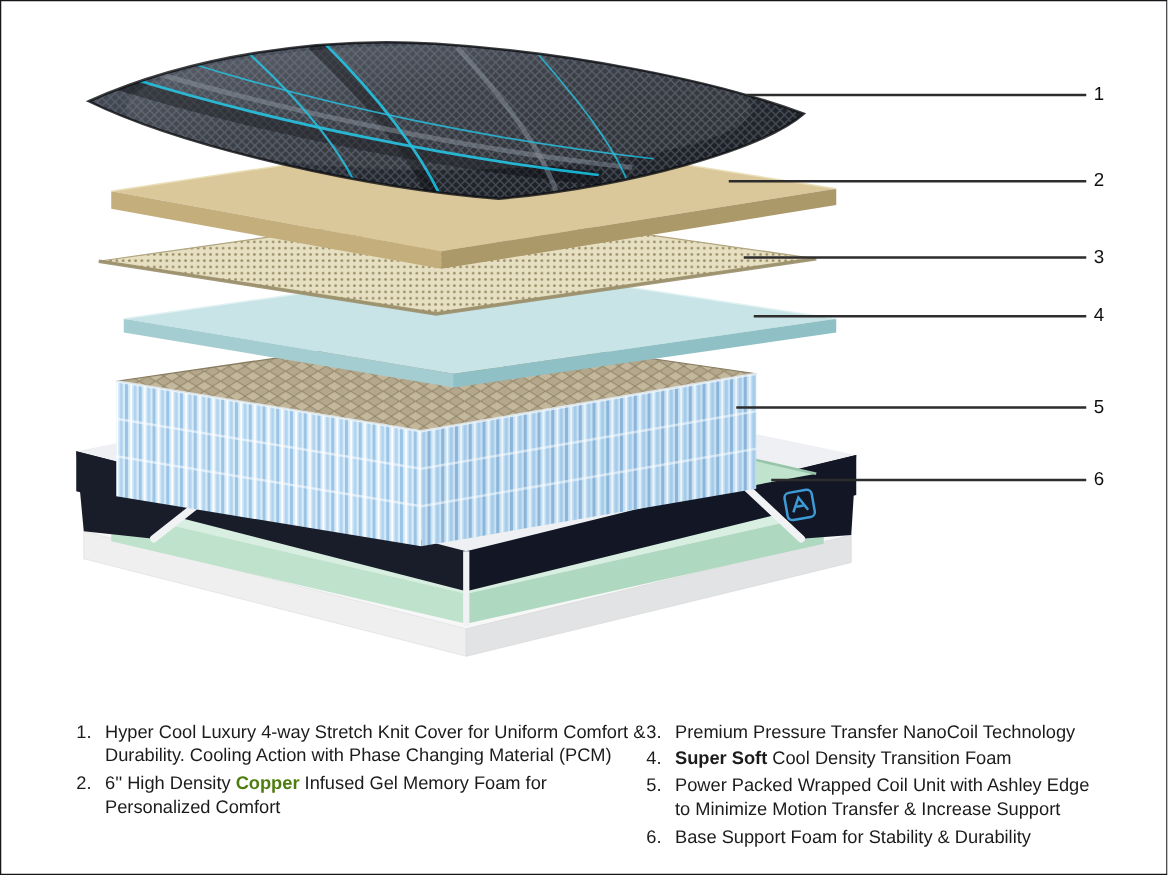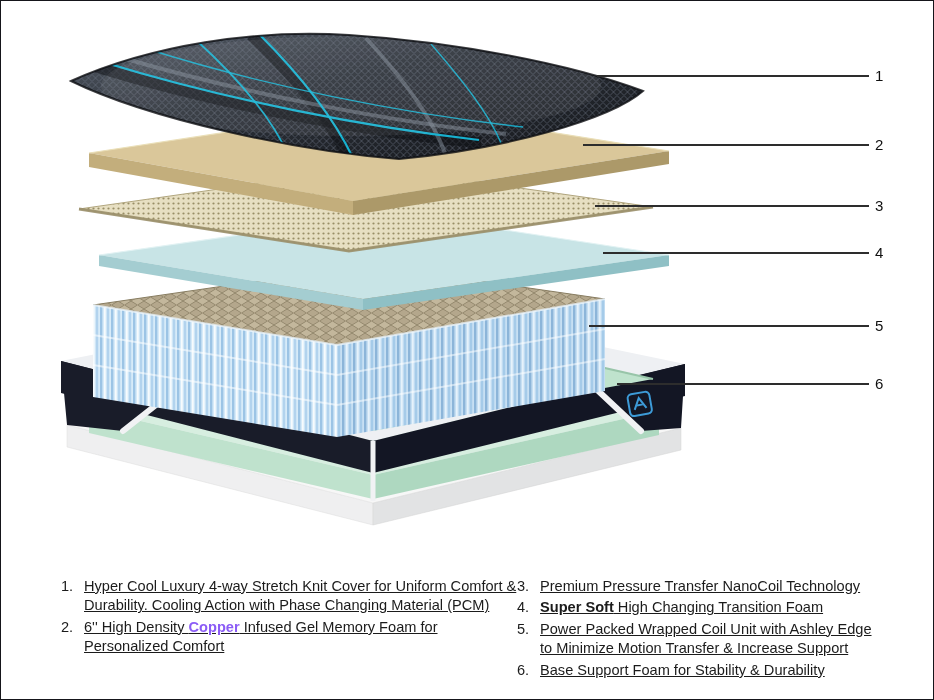--- a/index.html
+++ b/index.html
@@ -10,23 +10,23 @@
   }
   .diagram-svg{position:absolute;left:0;top:0;}
   .callout-line{position:absolute;height:1.5px;background:#2d2d2d;}
   .callout-num{position:absolute;font-size:15px;color:#101010;}
   .legend{position:absolute;left:0;top:576px;width:934px;}
   .legend-col{position:absolute;top:0;}
   .col-left{left:60px;width:470px;}
   .col-right{left:516px;width:362px;}
   .legend-item{display:flex;gap:5px;font-size:14.6px;line-height:1.33;margin-bottom:2px;}
   .legend-item .num{min-width:18px;flex-shrink:0;}
-  .legend-item .txt{flex:1;text-decoration:underline;}
+  .legend-item .txt{flex:1;}
   .txt-narrow{max-width:392px;}
-  .copper{color:#8b5cf6;font-weight:bold;}
+  .copper{color:#4d7c0f;font-weight:bold;}
   .bold{font-weight:bold;}
 </style>
 </head>
 <body>
 
 <div class="page">
 
   <svg class="diagram-svg" width="934" height="565" viewBox="0 0 934 565">
     <defs>
       <linearGradient id="coverGrad" x1="0" y1="0" x2="0.85" y2="1">
@@ -158,21 +158,21 @@
         <div class="txt txt-narrow"><span>6'' High Density </span><span class="copper">Copper</span><span> Infused Gel Memory Foam for Personalized Comfort</span></div>
       </div>
     </div>
     <div class="legend-col col-right">
       <div class="legend-item">
         <span class="num">3.</span>
         <div class="txt"><span>Premium Pressure Transfer NanoCoil Technology</span></div>
       </div>
       <div class="legend-item">
         <span class="num">4.</span>
-        <div class="txt"><span class="bold">Super Soft</span><span> High Changing Transition Foam</span></div>
+        <div class="txt"><span class="bold">Super Soft</span><span> Cool Density Transition Foam</span></div>
       </div>
       <div class="legend-item">
         <span class="num">5.</span>
         <div class="txt"><span>Power Packed Wrapped Coil Unit with Ashley Edge to Minimize Motion Transfer &amp; Increase Support</span></div>
       </div>
       <div class="legend-item">
         <span class="num">6.</span>
         <div class="txt"><span>Base Support Foam for Stability &amp; Durability</span></div>
       </div>
     </div>

